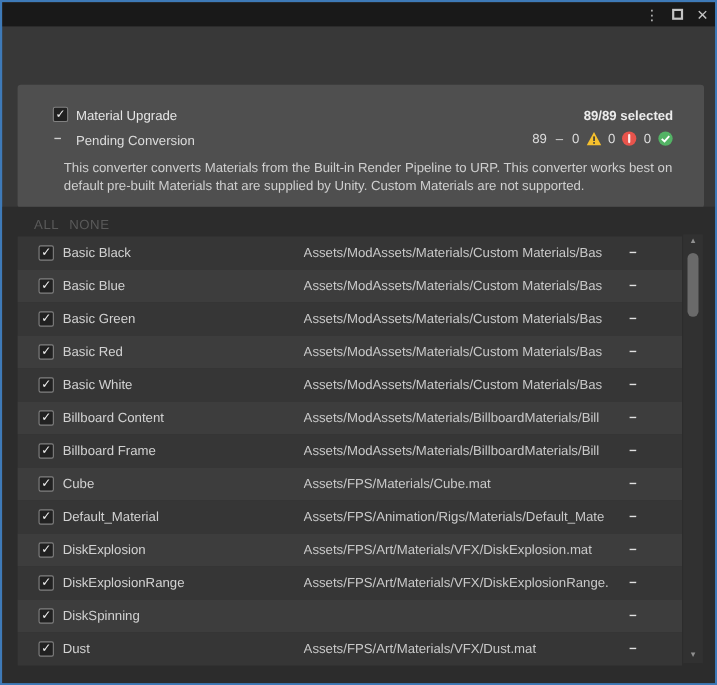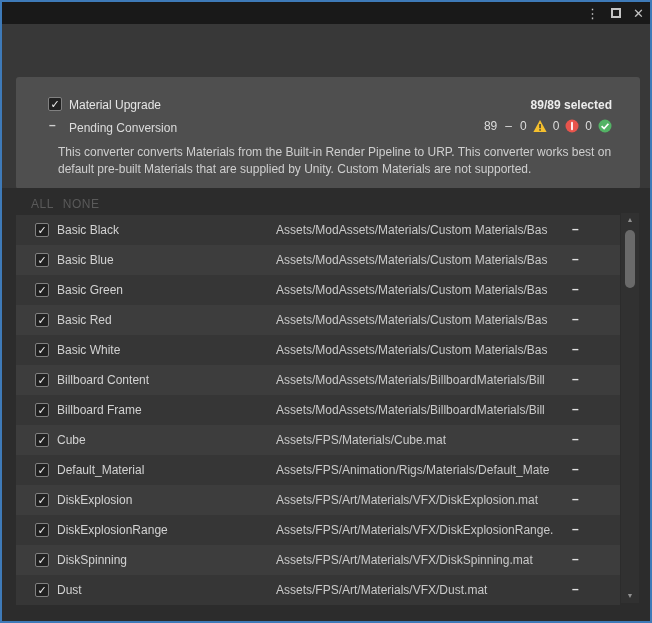--- a/index.html
+++ b/index.html
@@ -182,21 +182,20 @@
   </div>
       <div class="row">
     <span class="checkbox">✓</span>
     <span class="row-name">DiskExplosionRange</span>
     <span class="row-path">Assets/FPS/Art/Materials/VFX/DiskExplosionRange.</span>
     <span class="row-dash">–</span>
   </div>
       <div class="row">
     <span class="checkbox">✓</span>
     <span class="row-name">DiskSpinning</span>
-    <span class="row-path">Assets/FPS/Art/Materials/VFX/DiskSpinning.mat</span>
     <span class="row-dash">–</span>
   </div>
       <div class="row">
     <span class="checkbox">✓</span>
     <span class="row-name">Dust</span>
     <span class="row-path">Assets/FPS/Art/Materials/VFX/Dust.mat</span>
     <span class="row-dash">–</span>
   </div>
     </div>
 

